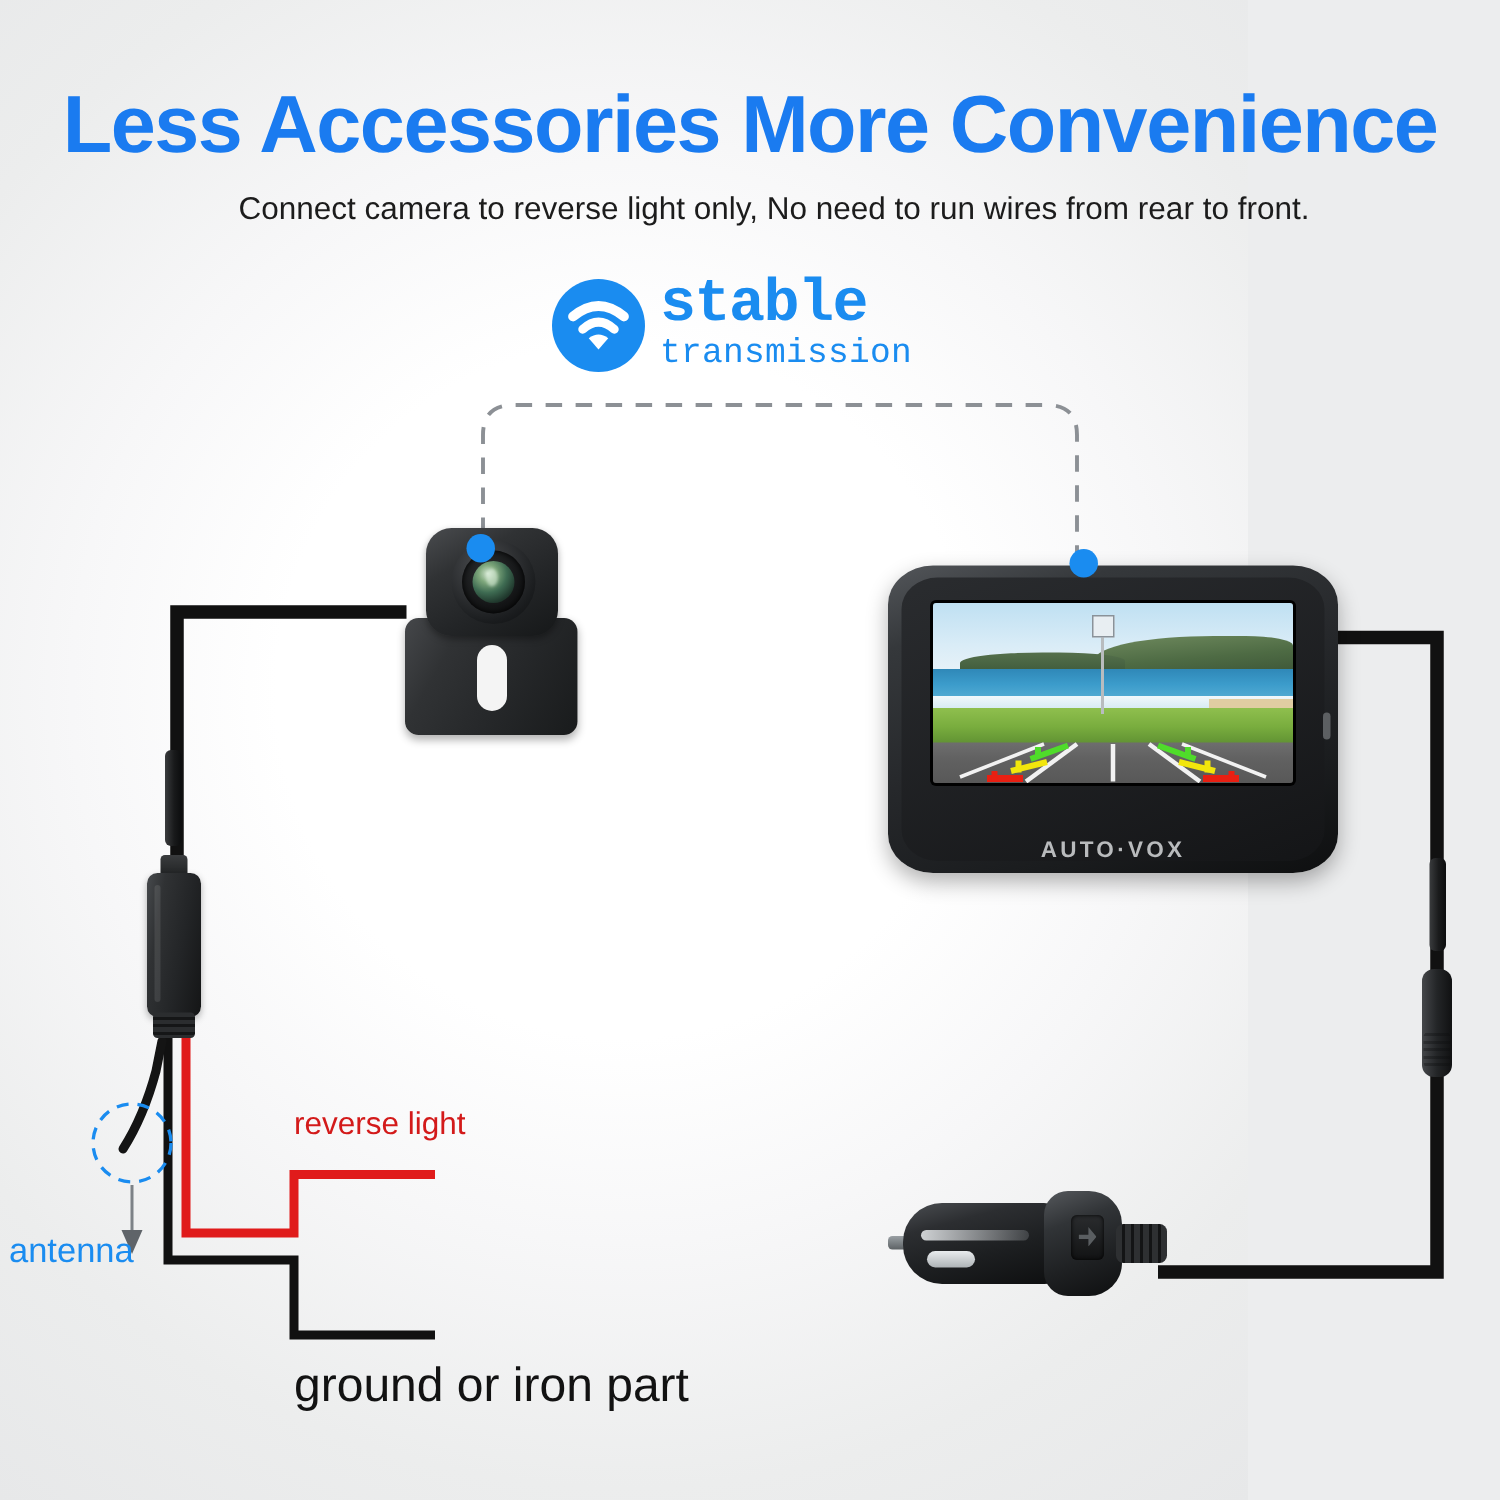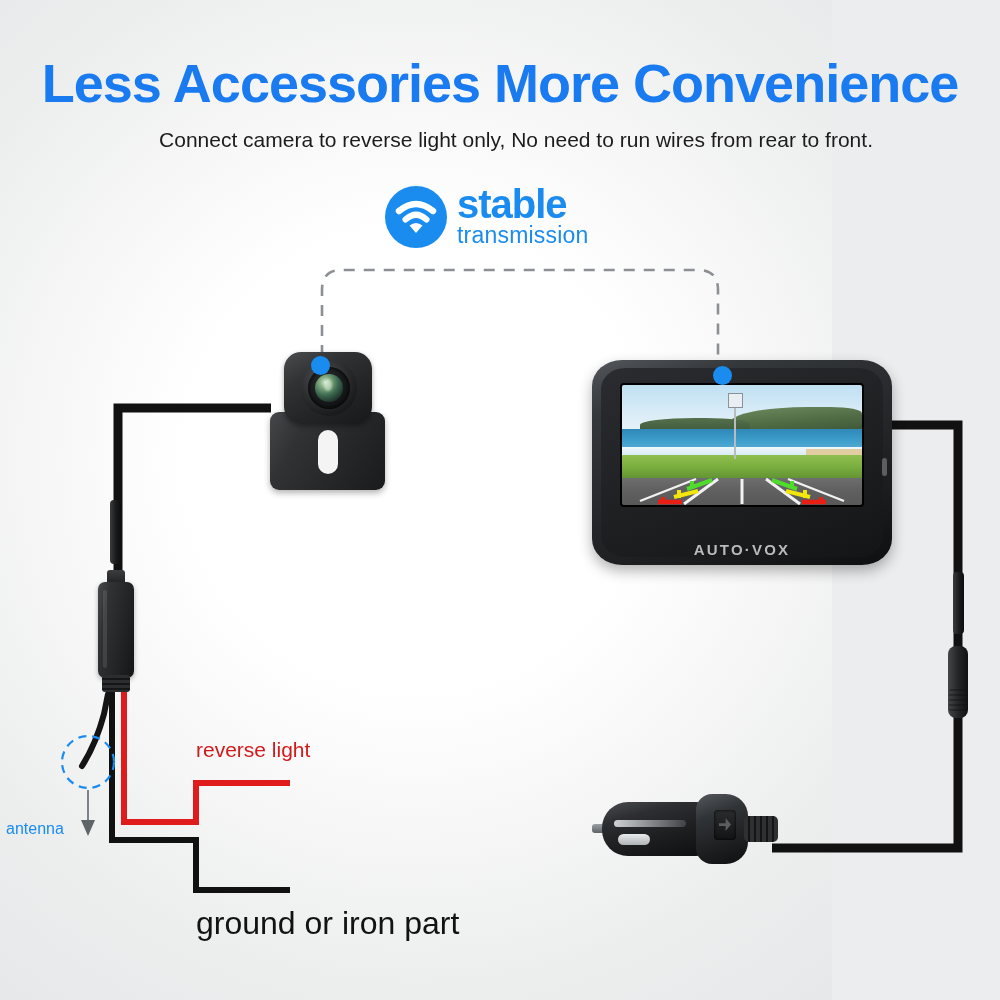--- a/index.html
+++ b/index.html
@@ -21,21 +21,21 @@
     left:0;top:52px;width:1000px;text-align:center;
     font-size:54px;font-weight:700;letter-spacing:-1px;
     color:#1a7bf0;white-space:nowrap;
   }
   #subhead{
     left:0;top:128px;width:1000px;text-align:center;
     font-size:21px;font-weight:400;color:#1c1c1c;white-space:nowrap;padding-left:16px;
   }
 
   
-  #badge{left:385px;top:186px;width:240px;height:64px;}
+  #badge{left:368px;top:186px;width:240px;height:64px;font-family:Liberation Mono, monospace;}
   #badge-circle{
     left:0;top:0;width:62px;height:62px;border-radius:50%;
     background:#1a8cf0;
   }
   #badge-text{left:72px;top:-2px;}
   .badge-l1{font-size:40px;font-weight:700;color:#1a8cf0;line-height:40px;letter-spacing:-1px;}
   .badge-l2{font-size:23px;font-weight:500;color:#1a8cf0;line-height:22px;letter-spacing:.2px;}
 
   
   #dashlink{left:300px;top:268px;}
@@ -72,21 +72,21 @@
   }
   .cam-slot{
     position:absolute;left:48px;top:18px;width:20px;height:44px;border-radius:10px;
     background:#f4f4f4;
   }
   .blue-dot{width:19px;height:19px;border-radius:50%;background:#1a8cf0;}
 
   
   #monitor{left:592px;top:360px;width:300px;height:205px;}
   .mon-body{
-    position:absolute;left:0;top:0;width:300px;height:205px;
+    position:absolute;left:0;top:17px;width:300px;height:205px;
     border-radius:30px/26px;
     background:linear-gradient(160deg,#53565a 0%,#35383b 18%,#26282b 48%,#1a1c1e 76%,#0e0f10 100%);
     box-shadow:0 6px 14px rgba(0,0,0,.3);
   }
   .mon-inner{
     position:absolute;left:9px;top:8px;width:282px;height:189px;border-radius:24px/21px;
     background:linear-gradient(160deg,#2a2c2f,#141517);
   }
   .mon-screen{
     position:absolute;left:30px;top:25px;width:240px;height:120px;
@@ -193,21 +193,21 @@
     background:repeating-linear-gradient(#34363800 0 3px,#0b0c0d55 3px 5px);
   }
   
   .ferrule-l{
     position:absolute;left:110px;top:500px;width:11px;height:64px;border-radius:4px;
     background:linear-gradient(90deg,#3a3c3e,#191a1b 55%,#0c0d0e);
   }
 
   
   #lbl-antenna{
-    left:6px;top:820px;font-size:16px;color:#1a8cf0;font-weight:400;white-space:nowrap;
+    left:6px;top:820px;font-size:23px;color:#1a8cf0;font-weight:400;white-space:nowrap;
   }
   #lbl-reverse{
     left:196px;top:738px;font-size:21px;color:#d31a1a;font-weight:400;white-space:nowrap;
   }
   #lbl-ground{
     left:196px;top:905px;font-size:32px;color:#121212;font-weight:400;white-space:nowrap;
   }
   svg{display:block;}
 </style>
 </head>

